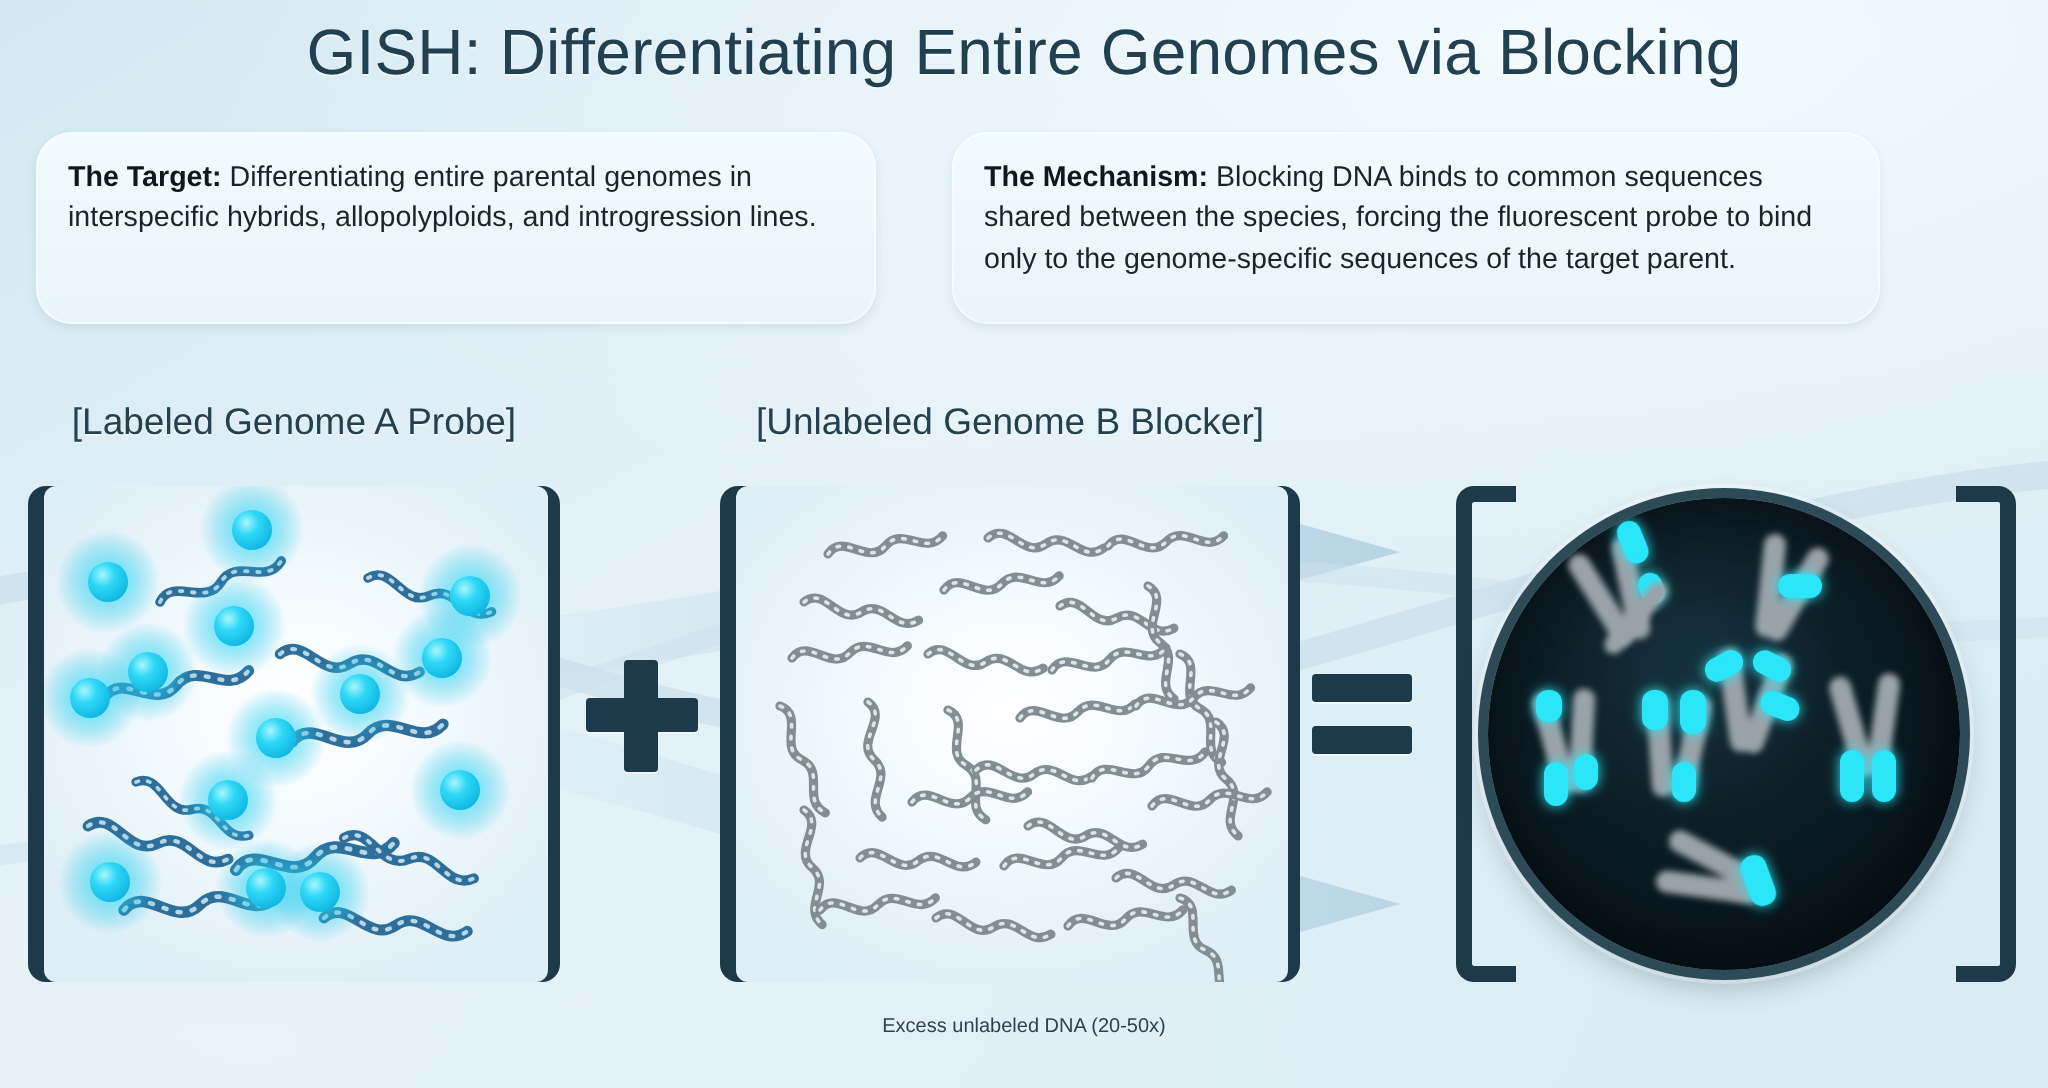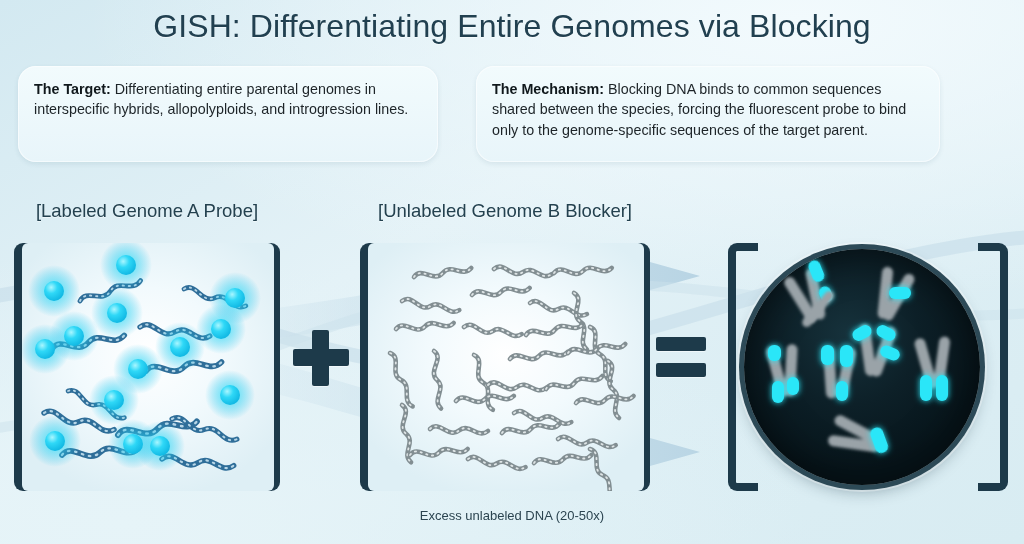--- a/index.html
+++ b/index.html
@@ -83,21 +83,21 @@
   #op-eq span{
     position:absolute;left:0;width:50px;height:14px;background:#1d3a4a;border-radius:2px;
     box-shadow:0 1px 0 rgba(255,255,255,.5);
   }
   #op-eq span.a{top:0;}
   #op-eq span.b{top:26px;}
 
   
   .footnote{
     position:absolute;left:312px;top:508px;width:400px;text-align:center;
-    font-size:13px;color:#2b4450;
+    font-size:10px;color:#2b4450;
   }
 
   
   #scope{
     position:absolute;left:744px;top:249px;width:236px;height:236px;border-radius:50%;
     background:radial-gradient(58% 58% at 44% 36%, #16323c 0%, #0d2028 52%, #07151b 100%);
     box-shadow:0 0 0 5px #2d4a57, 0 0 0 7px rgba(255,255,255,.35),
                0 6px 16px rgba(20,50,65,.38),
                inset 0 0 40px rgba(0,0,0,.55);
     overflow:hidden;

